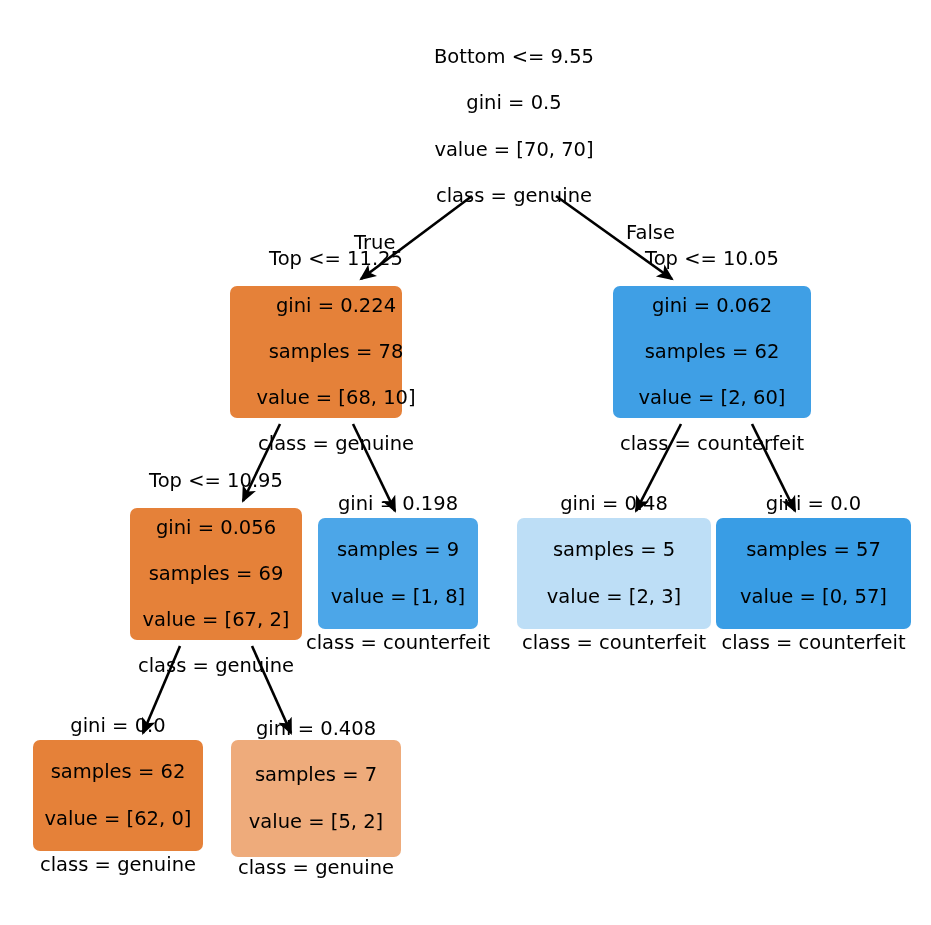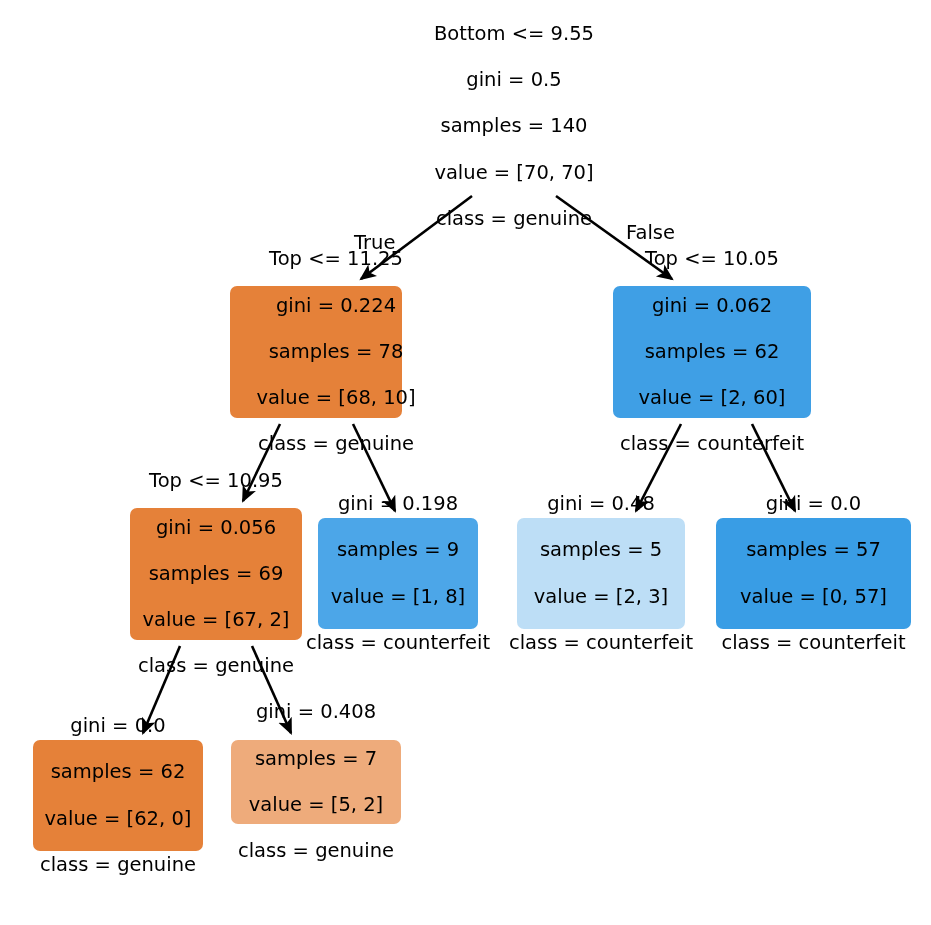--- a/index.html
+++ b/index.html
@@ -68,21 +68,20 @@
       <line x1="353" y1="424" x2="395" y2="511" stroke="#000000" stroke-width="2.6" marker-end="url(#arrowhead)"></line>
       <line x1="681" y1="424" x2="636" y2="511" stroke="#000000" stroke-width="2.6" marker-end="url(#arrowhead)"></line>
       <line x1="752" y1="424" x2="795" y2="511" stroke="#000000" stroke-width="2.6" marker-end="url(#arrowhead)"></line>
       <line x1="180" y1="646" x2="143" y2="733" stroke="#000000" stroke-width="2.6" marker-end="url(#arrowhead)"></line>
       <line x1="252" y1="646" x2="291" y2="733" stroke="#000000" stroke-width="2.6" marker-end="url(#arrowhead)"></line>
     </svg>
   <div id="node-layer">
       <div class="node plain" style="left: 423px; top: 63px; width: 182px; height: 127px; background: rgb(255, 255, 255); color: rgb(0, 0, 0);">
         <span class="node-line">Bottom &lt;= 9.55</span>
         <span class="node-line">gini = 0.5</span>
-        <span class="node-line">samples = 140</span>
         <span class="node-line">value = [70, 70]</span>
         <span class="node-line">class = genuine</span>
       </div>
       <div class="node" style="left: 230px; top: 286px; width: 172px; height: 132px; background: rgb(229, 129, 57); color: rgb(0, 0, 0); padding-left: 40px;">
         <span class="node-line">Top &lt;= 11.25</span>
         <span class="node-line">gini = 0.224</span>
         <span class="node-line">samples = 78</span>
         <span class="node-line">value = [68, 10]</span>
         <span class="node-line">class = genuine</span>
       </div>
@@ -99,39 +98,39 @@
         <span class="node-line">samples = 69</span>
         <span class="node-line">value = [67, 2]</span>
         <span class="node-line">class = genuine</span>
       </div>
       <div class="node" style="left: 318px; top: 518px; width: 160px; height: 111px; background: rgb(76, 166, 232); color: rgb(0, 0, 0);">
         <span class="node-line">gini = 0.198</span>
         <span class="node-line">samples = 9</span>
         <span class="node-line">value = [1, 8]</span>
         <span class="node-line">class = counterfeit</span>
       </div>
-      <div class="node" style="left: 517px; top: 518px; width: 168px; height: 111px; background: rgb(189, 222, 246); color: rgb(0, 0, 0);">
+      <div class="node" style="left: 517px; top: 518px; width: 194px; height: 111px; background: rgb(189, 222, 246); color: rgb(0, 0, 0);">
         <span class="node-line">gini = 0.48</span>
         <span class="node-line">samples = 5</span>
         <span class="node-line">value = [2, 3]</span>
         <span class="node-line">class = counterfeit</span>
       </div>
       <div class="node" style="left: 716px; top: 518px; width: 195px; height: 111px; background: rgb(57, 157, 229); color: rgb(0, 0, 0);">
         <span class="node-line">gini = 0.0</span>
         <span class="node-line">samples = 57</span>
         <span class="node-line">value = [0, 57]</span>
         <span class="node-line">class = counterfeit</span>
       </div>
       <div class="node" style="left: 33px; top: 740px; width: 170px; height: 111px; background: rgb(229, 129, 57); color: rgb(0, 0, 0);">
         <span class="node-line">gini = 0.0</span>
         <span class="node-line">samples = 62</span>
         <span class="node-line">value = [62, 0]</span>
         <span class="node-line">class = genuine</span>
       </div>
-      <div class="node" style="left: 231px; top: 740px; width: 170px; height: 84px; background: rgb(238, 171, 123); color: rgb(0, 0, 0);">
+      <div class="node" style="left: 231px; top: 740px; width: 170px; height: 117px; background: rgb(238, 171, 123); color: rgb(0, 0, 0);">
         <span class="node-line">gini = 0.408</span>
         <span class="node-line">samples = 7</span>
         <span class="node-line">value = [5, 2]</span>
         <span class="node-line">class = genuine</span>
       </div>
     </div>
   <div id="label-layer">
       <div class="edge-label" style="left: 354px; top: 231px;">True</div>
       <div class="edge-label" style="left: 626px; top: 221px;">False</div>
     </div>

